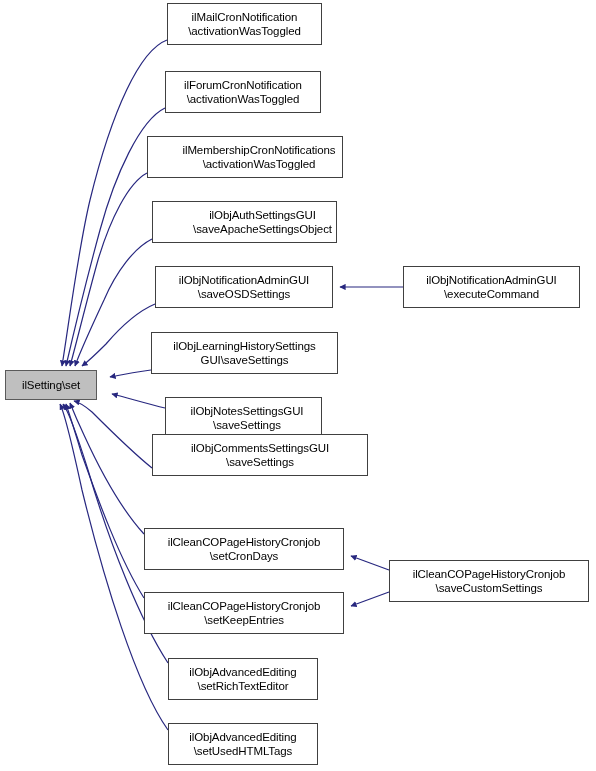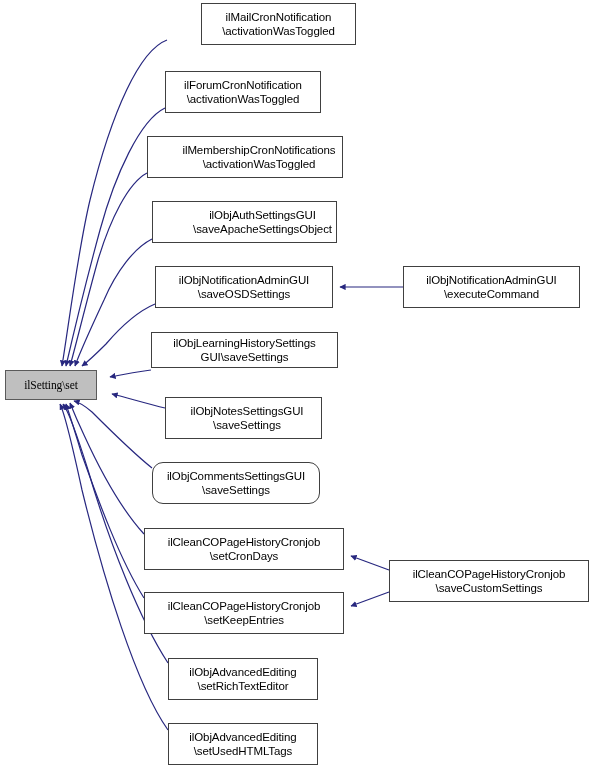--- a/index.html
+++ b/index.html
@@ -36,21 +36,20 @@
     display: flex;
     align-items: center;
     justify-content: center;
     white-space: pre-line;
     letter-spacing: -0.1px;
     z-index: 2;
   }
   .node.current {
     background: #bfbfbf;
     border-color: #5a5a5a;
-    font-family: Liberation Serif, serif;
   }
 </style>
 </head>
 <body>
 
 <div id="canvas">
 
   <svg id="edge-layer" viewBox="0 0 596 771" xmlns="http://www.w3.org/2000/svg">
     <defs>
       <marker id="arrow" viewBox="0 0 10 10" refX="9" refY="5" markerWidth="5.2" markerHeight="5.2" orient="auto-start-reverse">
@@ -71,35 +70,35 @@
         <path d="M 168,663 C 140,620 110,545 88,470 C 74,425 66,408 63,404" fill="none" stroke="#27277f" stroke-width="1.2" marker-end="url(#arrow)"></path>
         <path d="M 168,730 C 136,685 104,580 82,490 C 69,430 62,408 60,404" fill="none" stroke="#27277f" stroke-width="1.2" marker-end="url(#arrow)"></path>
         <path d="M 403,287 L 340,287" fill="none" stroke="#27277f" stroke-width="1.2" marker-end="url(#arrow)"></path>
         <path d="M 389,570 L 351,556" fill="none" stroke="#27277f" stroke-width="1.2" marker-end="url(#arrow)"></path>
         <path d="M 389,592 L 351,606" fill="none" stroke="#27277f" stroke-width="1.2" marker-end="url(#arrow)"></path>
       </g>
   </svg>
 
   <div id="nodes-group">
       <div class="node current" style="left: 5px; top: 370px; width: 92px; height: 30px;">ilSetting\set</div>
-      <div class="node" style="left: 167px; top: 3px; width: 155px; height: 42px; margin-left: 34px;">ilMailCronNotification
+      <div class="node" style="left: 167px; top: 3px; width: 155px; height: 42px;">ilMailCronNotification
 \activationWasToggled</div>
       <div class="node" style="left: 165px; top: 71px; width: 156px; height: 42px;">ilForumCronNotification
 \activationWasToggled</div>
       <div class="node" style="left: 147px; top: 136px; width: 196px; height: 42px; padding-left: 28px;">ilMembershipCronNotifications
 \activationWasToggled</div>
       <div class="node" style="left: 152px; top: 201px; width: 185px; height: 42px; padding-left: 36px;">ilObjAuthSettingsGUI
 \saveApacheSettingsObject</div>
       <div class="node" style="left: 155px; top: 266px; width: 178px; height: 42px;">ilObjNotificationAdminGUI
 \saveOSDSettings</div>
-      <div class="node" style="left: 151px; top: 332px; width: 187px; height: 36px;">ilObjLearningHistorySettings
+      <div class="node" style="left: 151px; top: 332px; width: 187px; height: 42px;">ilObjLearningHistorySettings
 GUI\saveSettings</div>
       <div class="node" style="left: 165px; top: 397px; width: 157px; height: 42px; padding-left: 7px;">ilObjNotesSettingsGUI
 \saveSettings</div>
-      <div class="node" style="left: 152px; top: 462px; width: 168px; height: 42px; border-radius: 11px;">ilObjCommentsSettingsGUI
+      <div class="node" style="left: 152px; top: 434px; width: 216px; height: 42px;">ilObjCommentsSettingsGUI
 \saveSettings</div>
       <div class="node" style="left: 144px; top: 528px; width: 200px; height: 42px;">ilCleanCOPageHistoryCronjob
 \setCronDays</div>
       <div class="node" style="left: 144px; top: 592px; width: 200px; height: 42px;">ilCleanCOPageHistoryCronjob
 \setKeepEntries</div>
       <div class="node" style="left: 168px; top: 658px; width: 150px; height: 42px;">ilObjAdvancedEditing
 \setRichTextEditor</div>
       <div class="node" style="left: 168px; top: 723px; width: 150px; height: 42px;">ilObjAdvancedEditing
 \setUsedHTMLTags</div>
       <div class="node" style="left: 403px; top: 266px; width: 177px; height: 42px;">ilObjNotificationAdminGUI

